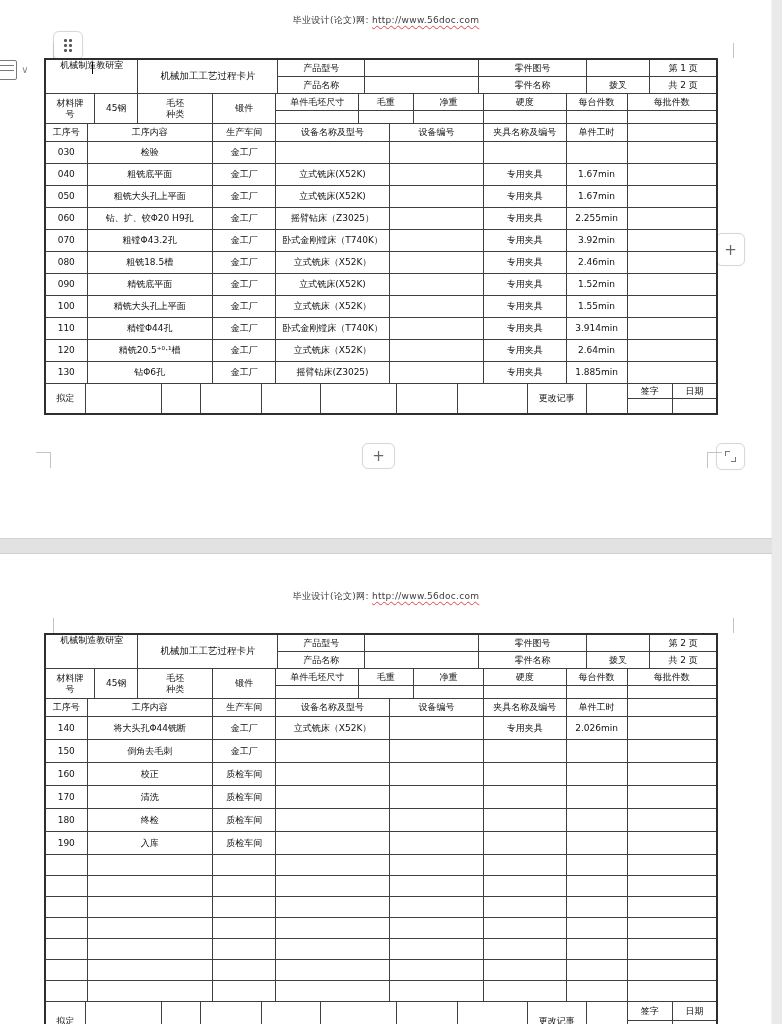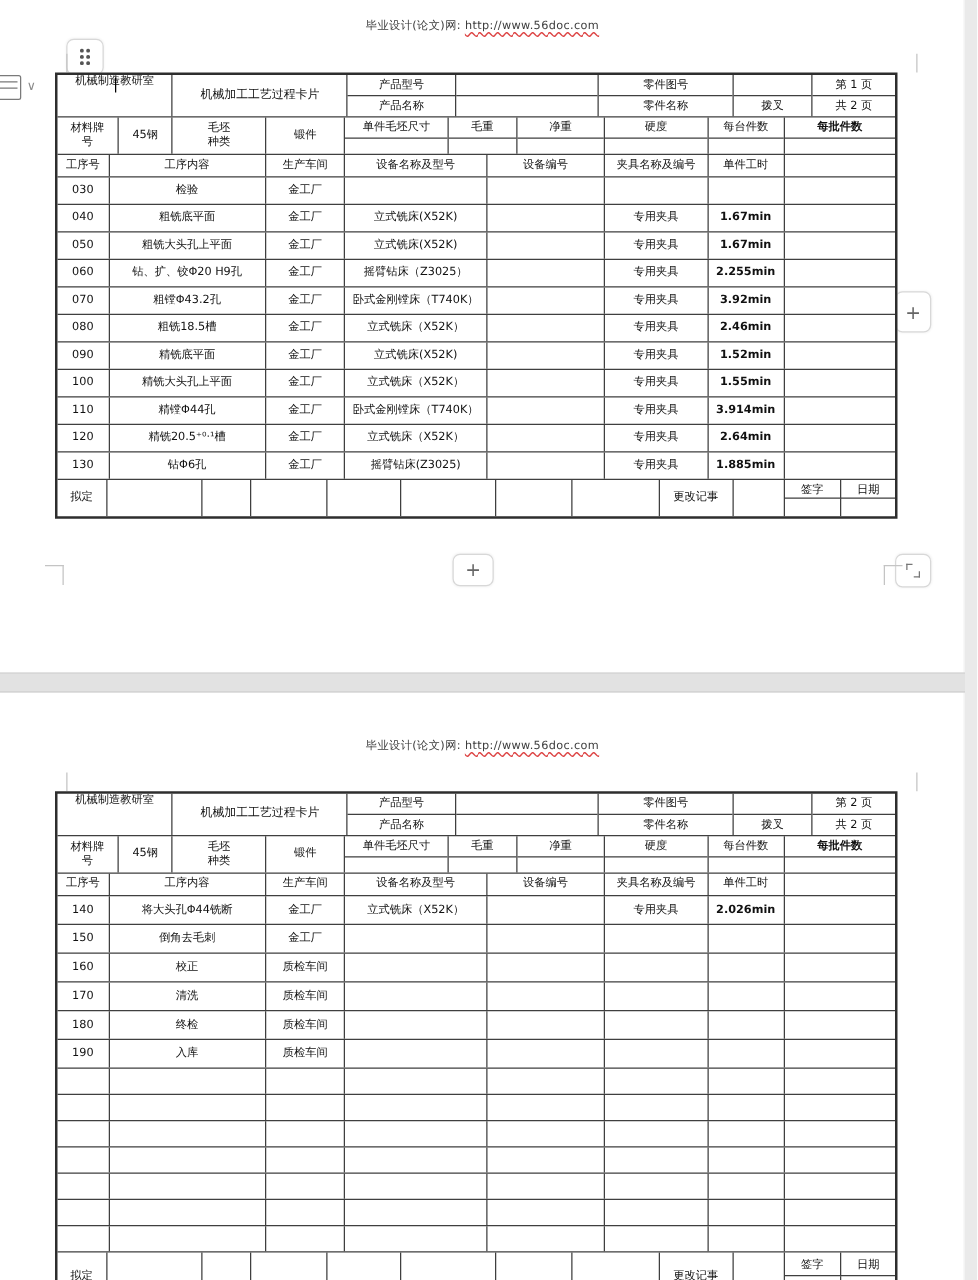--- a/index.html
+++ b/index.html
@@ -40,33 +40,33 @@
   .t{position:absolute;left:44px;width:674px;background:#fff;border:2px solid #2e2e2e;box-sizing:border-box;}
   .t1{top:58px}.t2{top:633px}
   .r{display:flex;border-top:1px solid #3f3f3f;}
   .r.top{border-top:none;}
   .c{box-sizing:border-box;border-right:1px solid #3f3f3f;display:flex;align-items:center;justify-content:center;
      text-align:center;font-size:9px;line-height:1.15;overflow:hidden;white-space:pre-line;}
   .r>*:last-child{border-right:none;}
   .v{box-sizing:border-box;border-right:1px solid #3f3f3f;display:flex;flex-direction:column;}
   .v .c{border-right:none;width:100%;}
   .vt{border-bottom:1px solid #3f3f3f;}
-  .bold{font-weight:bold;}
+  .bold{font-weight:normal;}
   
   .g-top{height:33px;}
   .ca{flex:0 0 13.8%;position:relative;align-items:flex-start;padding-bottom:3px;}
   .cb{flex:0 0 20.9%;font-size:9.5px;}
   .cc{flex:0 0 12.9%;}.cd{flex:0 0 17.1%;}.ce{flex:0 0 16%;}.cf{flex:0 0 9.5%;}.cg{flex:0 0 9.8%;}
   .g-top .vt{height:17px;flex:none;}
   .g-top .vb{flex:1;}
   .caret{position:absolute;left:50%;top:2px;width:1.5px;height:12px;background:#000;}
   
   .g-mat{height:29px;}
   .m1{flex:0 0 7.3%;padding:0 9px;}.m2{flex:0 0 6.5%;}.m3{flex:0 0 11.1%;padding:0 26px;}.m4{flex:0 0 9.5%;}
-  .m5{flex:0 0 12.3%;}.m6{flex:0 0 8.2%;}.m7{flex:0 0 10.5%;}.m8{flex:0 0 12.3%;}.m9{flex:0 0 9.1%;}.m10{flex:0 0 13.2%;font-weight:bold;}
+  .m5{flex:0 0 12.3%;}.m6{flex:0 0 8.2%;}.m7{flex:0 0 10.5%;}.m8{flex:0 0 12.3%;}.m9{flex:0 0 9.1%;}.m10{flex:0 0 13.2%;}
   .g-mat .vt{height:17px;flex:none;}
   .g-mat .vb{flex:1;}
   
   .c1{flex:0 0 6.2%;}.c2{flex:0 0 18.7%;}.c3{flex:0 0 9.5%;}.c4{flex:0 0 16.9%;}
   .c5{flex:0 0 14.1%;}.c6{flex:0 0 12.3%;}.c7{flex:0 0 9.1%;}.c8{flex:0 0 13.2%;margin-top:22px;}
   .hd{height:17px;}
   .dr{height:21px;}
   .t2 .dr{height:22px;}
   .er{height:20px !important;}
   

